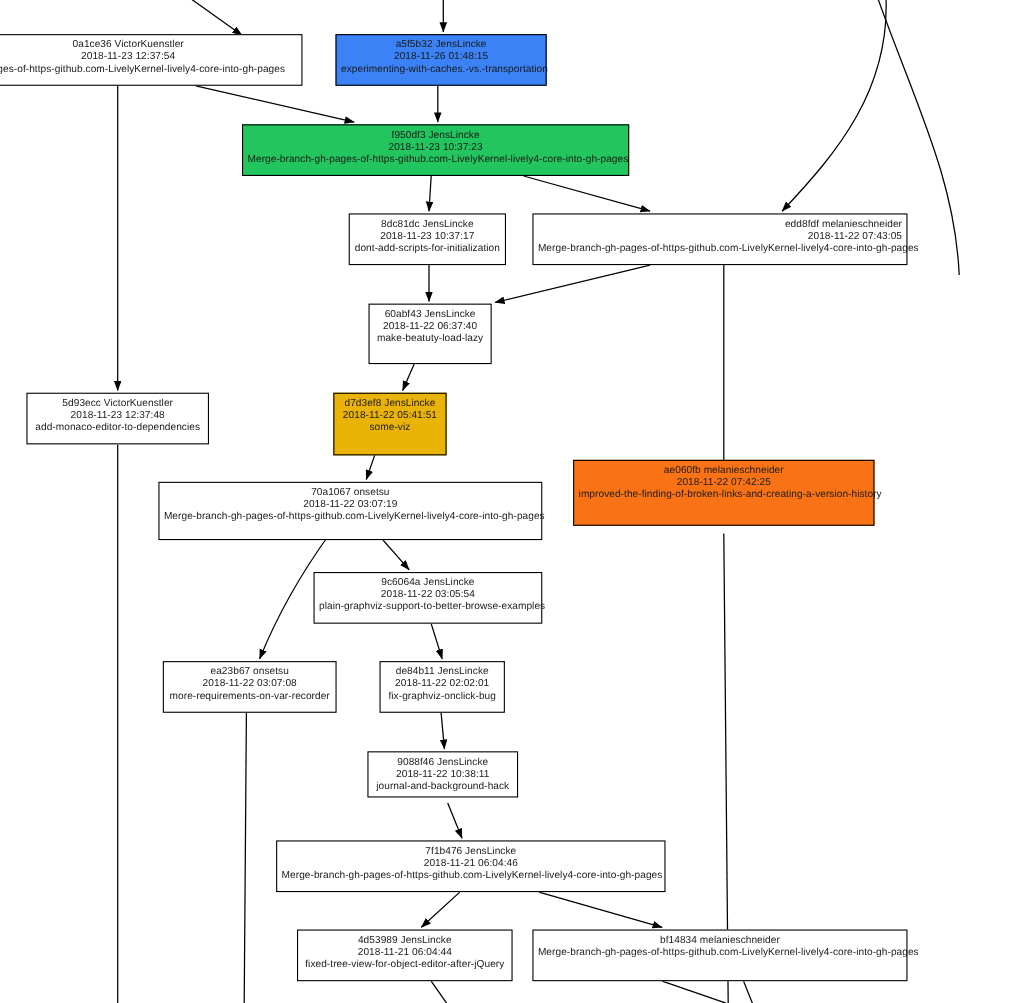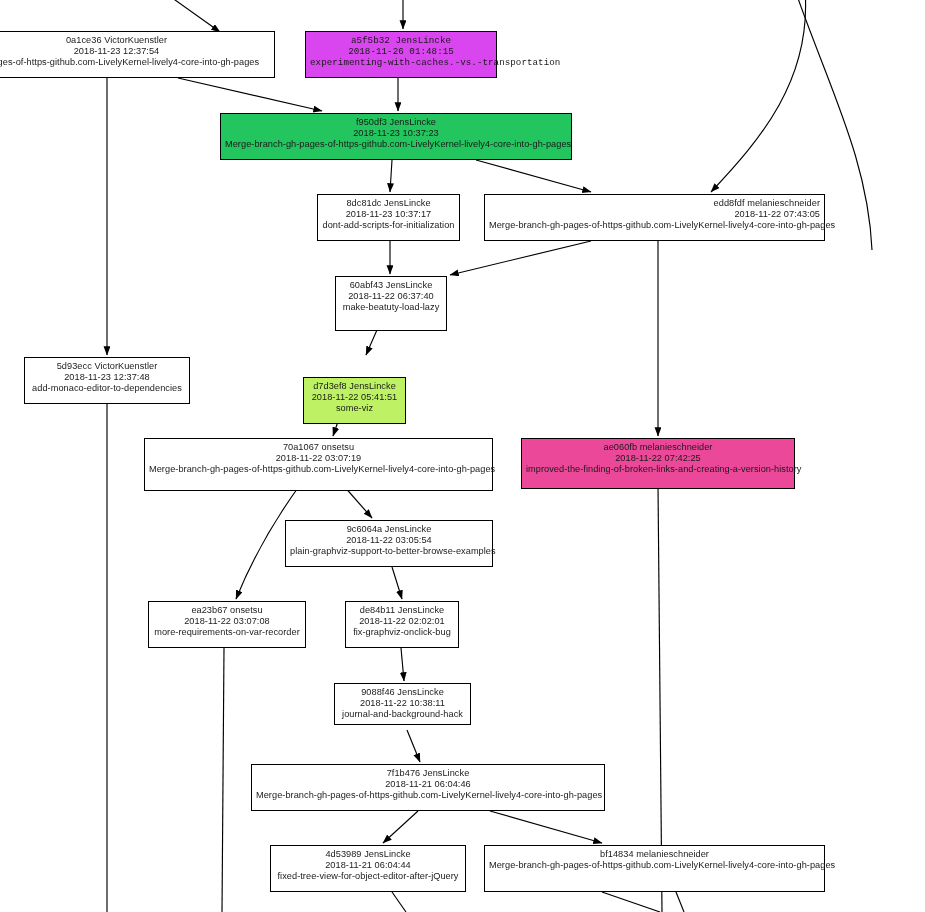--- a/index.html
+++ b/index.html
@@ -93,21 +93,21 @@
         <path d="M 795,-10 C 830,90 868,160 872,250" stroke="#000000" fill="none"></path>
       </g>
   </svg>
 
   <div id="nodes-group">
       <div class="node" style="left: -42px; top: 31px; width: 317px; height: 47px; border-color: rgb(0, 0, 0); background: rgb(255, 255, 255);">
         <div class="hash-line">0a1ce36 VictorKuenstler</div>
         <div class="date-line">2018-11-23 12:37:54</div>
         <div class="msg-line">gh-pages-of-https-github.com-LivelyKernel-lively4-core-into-gh-pages</div>
       </div>
-      <div class="node" style="left: 305px; top: 31px; width: 192px; height: 47px; border-color: rgb(0, 0, 0); background: #d946ef; font-family: Liberation Mono, monospace;">
+      <div class="node" style="left: 305px; top: 31px; width: 192px; height: 47px; border-color: rgb(0, 0, 0); background: #3b82f6;">
         <div class="hash-line">a5f5b32 JensLincke</div>
         <div class="date-line">2018-11-26 01:48:15</div>
         <div class="msg-line">experimenting-with-caches.-vs.-transportation</div>
       </div>
       <div class="node" style="left: 220px; top: 113px; width: 352px; height: 47px; border-color: rgb(0, 0, 0); background: #22c55e;">
         <div class="hash-line">f950df3 JensLincke</div>
         <div class="date-line">2018-11-23 10:37:23</div>
         <div class="msg-line">Merge-branch-gh-pages-of-https-github.com-LivelyKernel-lively4-core-into-gh-pages</div>
       </div>
       <div class="node" style="left: 317px; top: 194px; width: 143px; height: 47px; border-color: rgb(0, 0, 0); background: rgb(255, 255, 255);">
@@ -123,31 +123,31 @@
       <div class="node" style="left: 335px; top: 276px; width: 112px; height: 55px; border-color: rgb(0, 0, 0); background: rgb(255, 255, 255);">
         <div class="hash-line">60abf43 JensLincke</div>
         <div class="date-line">2018-11-22 06:37:40</div>
         <div class="msg-line">make-beatuty-load-lazy</div>
       </div>
       <div class="node" style="left: 24px; top: 357px; width: 166px; height: 47px; border-color: rgb(0, 0, 0); background: rgb(255, 255, 255);">
         <div class="hash-line">5d93ecc VictorKuenstler</div>
         <div class="date-line">2018-11-23 12:37:48</div>
         <div class="msg-line">add-monaco-editor-to-dependencies</div>
       </div>
-      <div class="node" style="left: 303px; top: 357px; width: 103px; height: 47px; border-color: rgb(0, 0, 0); background: #bef264; margin-top: 20px;">
+      <div class="node" style="left: 303px; top: 357px; width: 103px; height: 57px; border-color: rgb(0, 0, 0); background: #eab308;">
         <div class="hash-line">d7d3ef8 JensLincke</div>
         <div class="date-line">2018-11-22 05:41:51</div>
         <div class="msg-line">some-viz</div>
       </div>
       <div class="node" style="left: 144px; top: 438px; width: 349px; height: 53px; border-color: rgb(0, 0, 0); background: rgb(255, 255, 255);">
         <div class="hash-line">70a1067 onsetsu</div>
         <div class="date-line">2018-11-22 03:07:19</div>
         <div class="msg-line">Merge-branch-gh-pages-of-https-github.com-LivelyKernel-lively4-core-into-gh-pages</div>
       </div>
-      <div class="node" style="left: 521px; top: 438px; width: 274px; height: 51px; border-color: rgb(0, 0, 0); background: #ec4899;">
+      <div class="node" style="left: 521px; top: 418px; width: 274px; height: 60px; border-color: rgb(0, 0, 0); background: #f97316;">
         <div class="hash-line">ae060fb melanieschneider</div>
         <div class="date-line">2018-11-22 07:42:25</div>
         <div class="msg-line">improved-the-finding-of-broken-links-and-creating-a-version-history</div>
       </div>
       <div class="node" style="left: 285px; top: 520px; width: 208px; height: 47px; border-color: rgb(0, 0, 0); background: rgb(255, 255, 255);">
         <div class="hash-line">9c6064a JensLincke</div>
         <div class="date-line">2018-11-22 03:05:54</div>
         <div class="msg-line">plain-graphviz-support-to-better-browse-examples</div>
       </div>
       <div class="node" style="left: 148px; top: 601px; width: 158px; height: 47px; border-color: rgb(0, 0, 0); background: rgb(255, 255, 255);">

